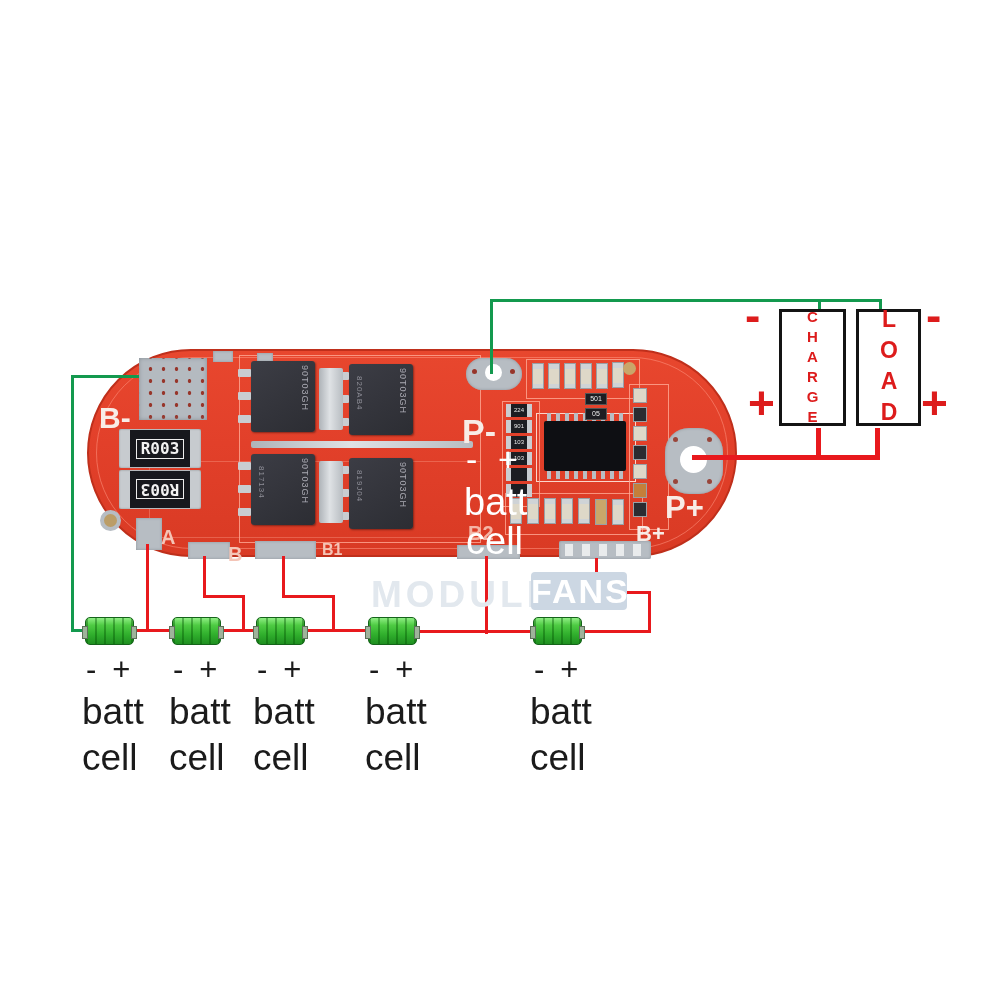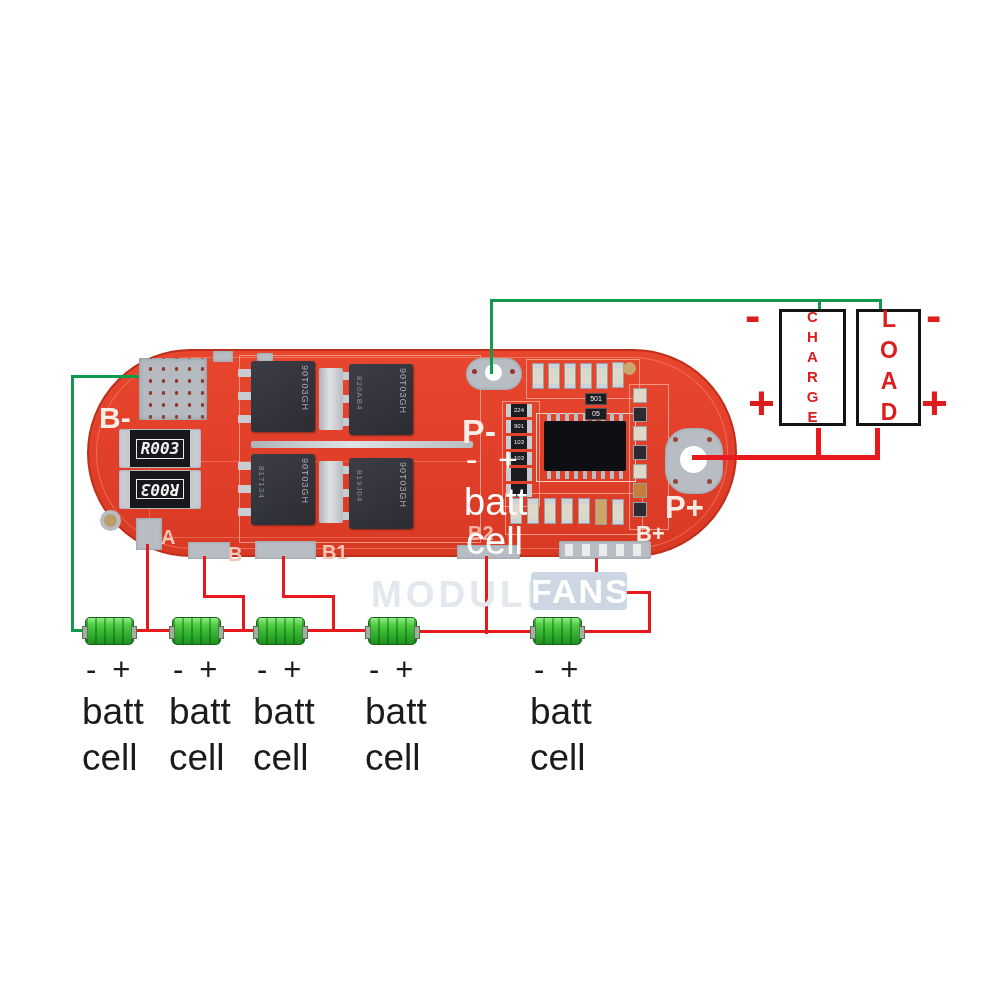--- a/index.html
+++ b/index.html
@@ -21,21 +21,21 @@
            background-size:13px 12px;background-position:5px 5px;box-shadow:inset 0 0 4px #868e95;}
   .hole-ring{position:absolute;left:11px;top:159px;width:13px;height:13px;border-radius:50%;
              background:#bb9d67;border:4px solid #b7bdc3;}
 
   
   .shunt{position:absolute;left:30px;top:78px;width:82px;height:39px;background:#c7cbcf;
          border-radius:2px;box-shadow:inset 0 0 2px #888;}
   .shunt .blk{position:absolute;left:11px;top:1px;right:11px;bottom:1px;background:#17181d;
          display:flex;align-items:center;justify-content:center;}
   .shunt .txt{border:1.5px solid #eee;padding:1px 4px;color:#f2f2f2;font-weight:bold;
-         font-family:"DejaVu Sans Mono",monospace;font-size:16px;line-height:1;font-style:italic;}
+         font-family:"DejaVu Sans Mono",monospace;font-size:16px;line-height:1;}
   .flip{transform:rotate(180deg);}
 
   
   .fet{position:absolute;width:64px;height:71px;background:linear-gradient(145deg,#3c3d45,#2c2d33);
        border-radius:3px;box-shadow:1px 1px 2px rgba(0,0,0,.4);}
   .fet .pin{position:absolute;left:-13px;width:13px;height:8px;background:#c9cdd1;border-radius:1px;}
   .fet .lab{position:absolute;right:5px;top:4px;writing-mode:vertical-rl;font-size:9px;
             color:#a9a9b2;letter-spacing:1px;white-space:nowrap;}
   .fet .sub{position:absolute;left:6px;top:12px;writing-mode:vertical-rl;font-size:8px;
             color:#8f8f98;letter-spacing:1px;white-space:nowrap;}
@@ -220,21 +220,21 @@
     <div class="abs" style="left:584px;top:86px;width:5px;height:5px;border-radius:50%;background:#99453a;"></div>
     <div class="abs" style="left:618px;top:86px;width:5px;height:5px;border-radius:50%;background:#99453a;"></div>
     <div class="abs" style="left:584px;top:128px;width:5px;height:5px;border-radius:50%;background:#99453a;"></div>
     <div class="abs" style="left:618px;top:128px;width:5px;height:5px;border-radius:50%;background:#99453a;"></div>
 
     <div class="pad" style="left:47px;top:167px;width:26px;height:32px;"></div>
     <div class="silk" style="left:72px;top:176px;font-size:20px;color:#f4c4b6;">A</div>
     <div class="pad" style="left:99px;top:191px;width:42px;height:17px;"></div>
     <div class="silk" style="left:139px;top:193px;font-size:20px;color:#f4c4b6;">B</div>
     <div class="pad" style="left:166px;top:190px;width:61px;height:18px;"></div>
-    <div class="silk" style="left:233px;top:191px;font-size:20px;color:#f4c4b6;">B1</div>
+    <div class="silk" style="left:233px;top:191px;font-size:16px;color:#f4c4b6;">B1</div>
     <div class="pad" style="left:368px;top:194px;width:63px;height:14px;"></div>
     <div class="pad" style="left:470px;top:190px;width:92px;height:18px;border-radius:2px;"></div>
     <div class="abs" style="left:476px;top:193px;width:8px;height:12px;background:#e9ebec;"></div>
     <div class="abs" style="left:493px;top:193px;width:8px;height:12px;background:#e9ebec;"></div>
     <div class="abs" style="left:510px;top:193px;width:8px;height:12px;background:#e9ebec;"></div>
     <div class="abs" style="left:527px;top:193px;width:8px;height:12px;background:#e9ebec;"></div>
     <div class="abs" style="left:544px;top:193px;width:8px;height:12px;background:#e9ebec;"></div>
 
     <div class="silk" style="left:373px;top:63px;font-size:34px;">P-</div>
     <div class="silk" style="left:576px;top:141px;font-size:31px;">P+</div>

